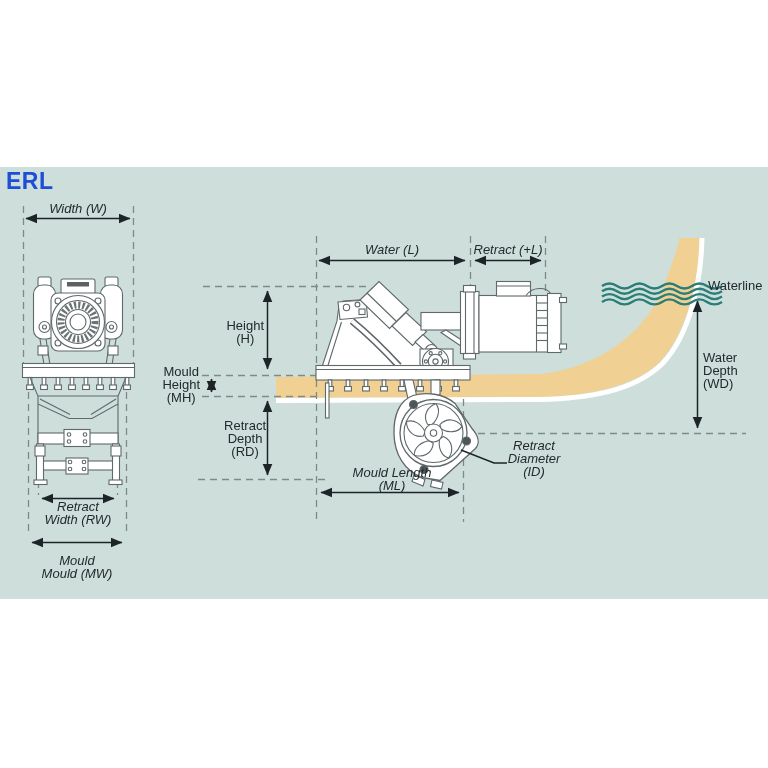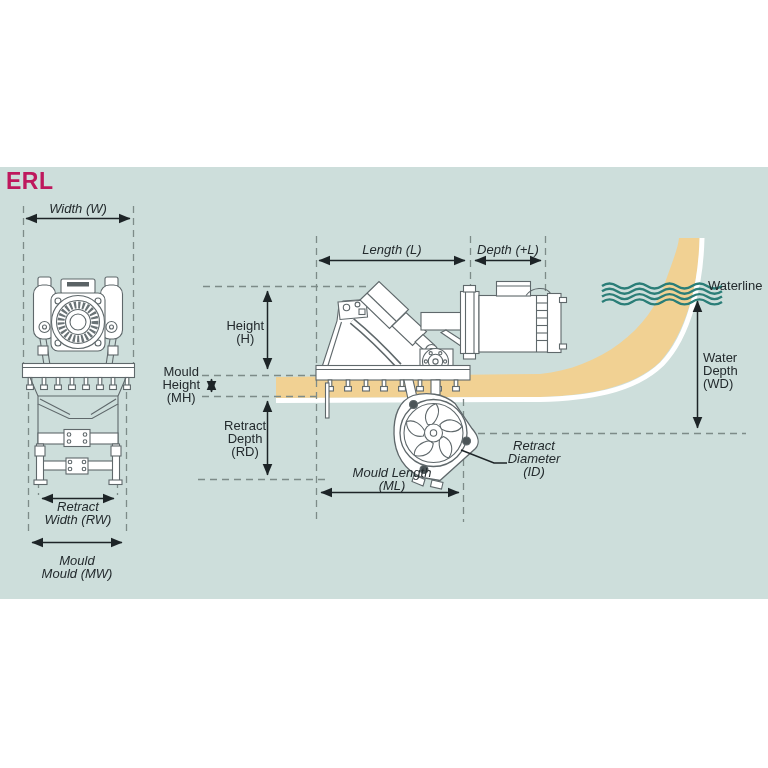--- a/index.html
+++ b/index.html
@@ -1,19 +1,19 @@
 <!DOCTYPE html>
 <html><head>
 <meta charset="utf-8">
 <style>
   html,body{margin:0;padding:0;background:#ffffff;}
   .stage{position:relative;width:768px;height:768px;background:#ffffff;overflow:hidden;
          font-family:"Liberation Sans", sans-serif;}
   .band{position:absolute;left:0;top:167px;width:768px;height:432px;background:#cddedb;}
-  .title{position:absolute;left:6px;top:168px;font-size:23px;font-weight:bold;color:#be185d;
+  .title{position:absolute;left:6px;top:168px;font-size:23px;font-weight:bold;color:#1d4ed8;
          letter-spacing:.5px;}
   svg.art{position:absolute;left:0;top:0;width:768px;height:768px;}
   .lbl{position:absolute;font-size:13px;line-height:13px;color:#232a2d;white-space:nowrap;}
   .lbl span{display:block;}
   .c{transform:translateX(-50%);text-align:center;font-style:italic;}
   .r{transform:translateX(-100%);text-align:center;}
 </style>
 </head>
 <body>
 
@@ -250,24 +250,24 @@
       <line x1="32" y1="542.5" x2="122" y2="542.5" marker-start="url(#arw)" marker-end="url(#arw)"></line>
       <line x1="321" y1="492.5" x2="459" y2="492.5" marker-start="url(#arw)" marker-end="url(#arw)"></line>
       <path d="M461,450 L494,463 L507,463" stroke-width="1.4"></path>
     </g>
   </svg>
 
   <div class="lbl c" style="left:78px;top:202px">
     <span>Width (W)</span>
   </div>
   <div class="lbl c" style="left:392px;top:243px">
-    <span>Length (L)</span>
+    <span>Water (L)</span>
   </div>
   <div class="lbl c" style="left:508px;top:243px">
-    <span>Depth (+L)</span>
+    <span>Retract (+L)</span>
   </div>
   <div class="lbl r" style="left:264px;top:319px">
     <span>Height</span>
     <span>(H)</span>
   </div>
   <div class="lbl r" style="left:200px;top:365px">
     <span>Mould</span>
     <span>Height</span>
     <span>(MH)</span>
   </div>

